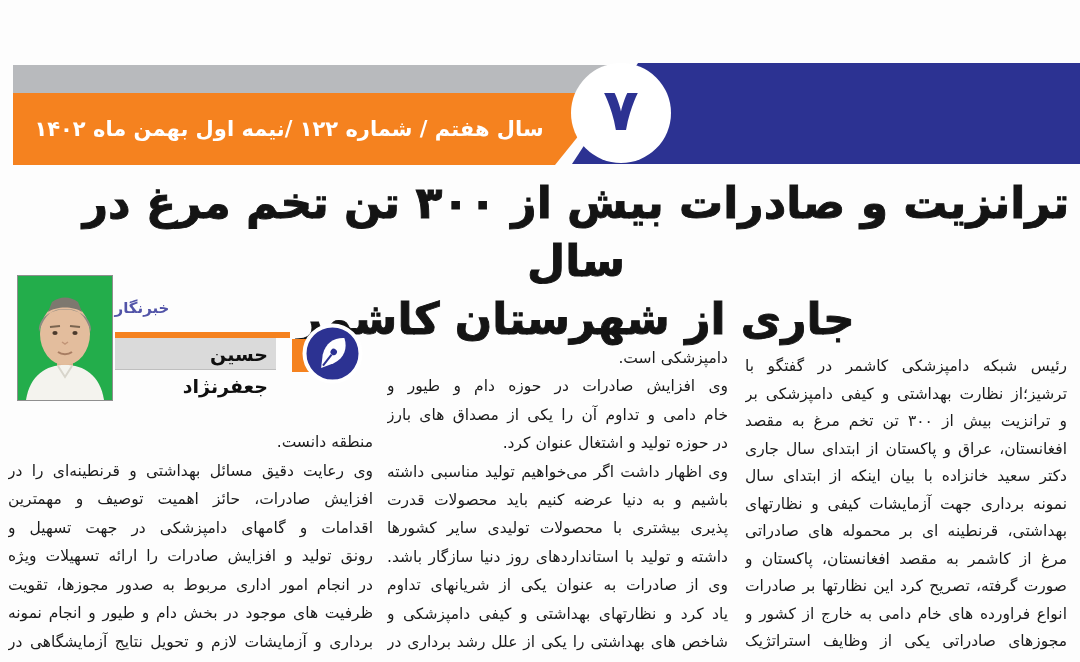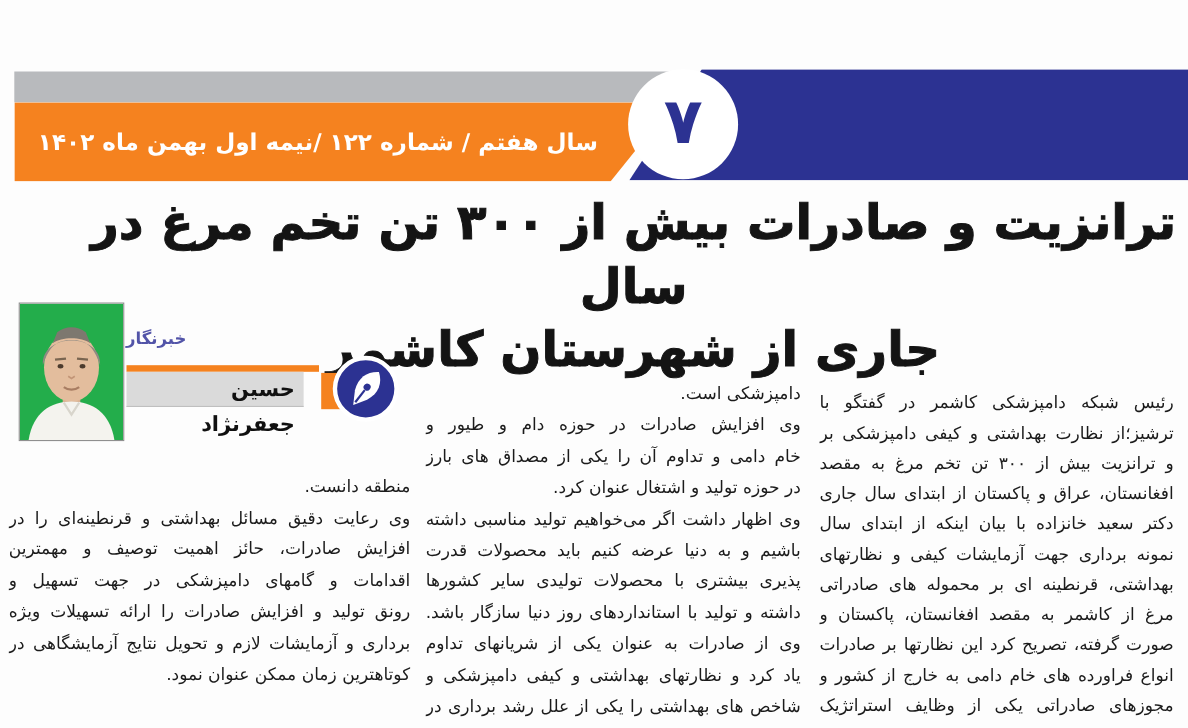--- a/index.html
+++ b/index.html
@@ -124,17 +124,19 @@
     <div class="ln j">یاد کرد و نظارتهای بهداشتی و کیفی دامپزشکی و ارتقاء</div>
     <div class="ln j">شاخص های بهداشتی را یکی از علل رشد برداری در</div>
   </div>
 
   <div class="col col-left">
     <div class="ln r">منطقه دانست.</div>
     <div class="ln j">وی رعایت دقیق مسائل بهداشتی و قرنطینه‌ای را در</div>
     <div class="ln j">افزایش صادرات، حائز اهمیت توصیف و مهمترین</div>
     <div class="ln j">اقدامات و گامهای دامپزشکی در جهت تسهیل و</div>
     <div class="ln j">رونق تولید و افزایش صادرات را ارائه تسهیلات ویژه</div>
+    <div class="ln j">در انجام امور اداری مربوط به صدور مجوزها، تقویت</div>
+    <div class="ln j">ظرفیت های موجود در بخش دام و طیور و انجام نمونه</div>
     <div class="ln j">برداری و آزمایشات لازم و تحویل نتایج آزمایشگاهی در</div>
     <div class="ln r">کوتاهترین زمان ممکن عنوان نمود.</div>
   </div>
 
 </div>
 
 </body></html>

